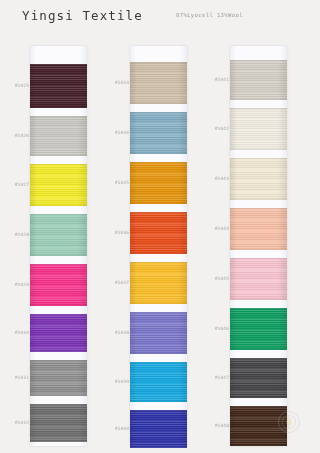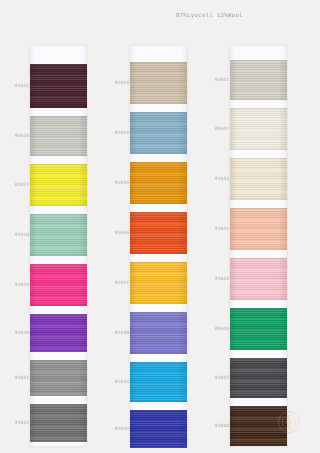--- a/index.html
+++ b/index.html
@@ -152,20 +152,21 @@
     width: 30px;
     height: 30px;
     opacity: 0.30;
     pointer-events: none;
   }
 </style>
 </head>
 <body>
 
 <div id="header">
+  <div id="brand-title">Yingsi Textile</div>
   <div id="composition-text">87%Lyocell 13%Wool</div>
 </div>
 
 <div id="board">
     <div class="column" style="left: 0px;">
       <div class="col-labels">
         <div class="swatch-label" style="top: 43px;">#S025</div>
         <div class="swatch-label" style="top: 93px;">#S026</div>
         <div class="swatch-label" style="top: 142px;">#S027</div>
         <div class="swatch-label" style="top: 192px;">#S028</div>

